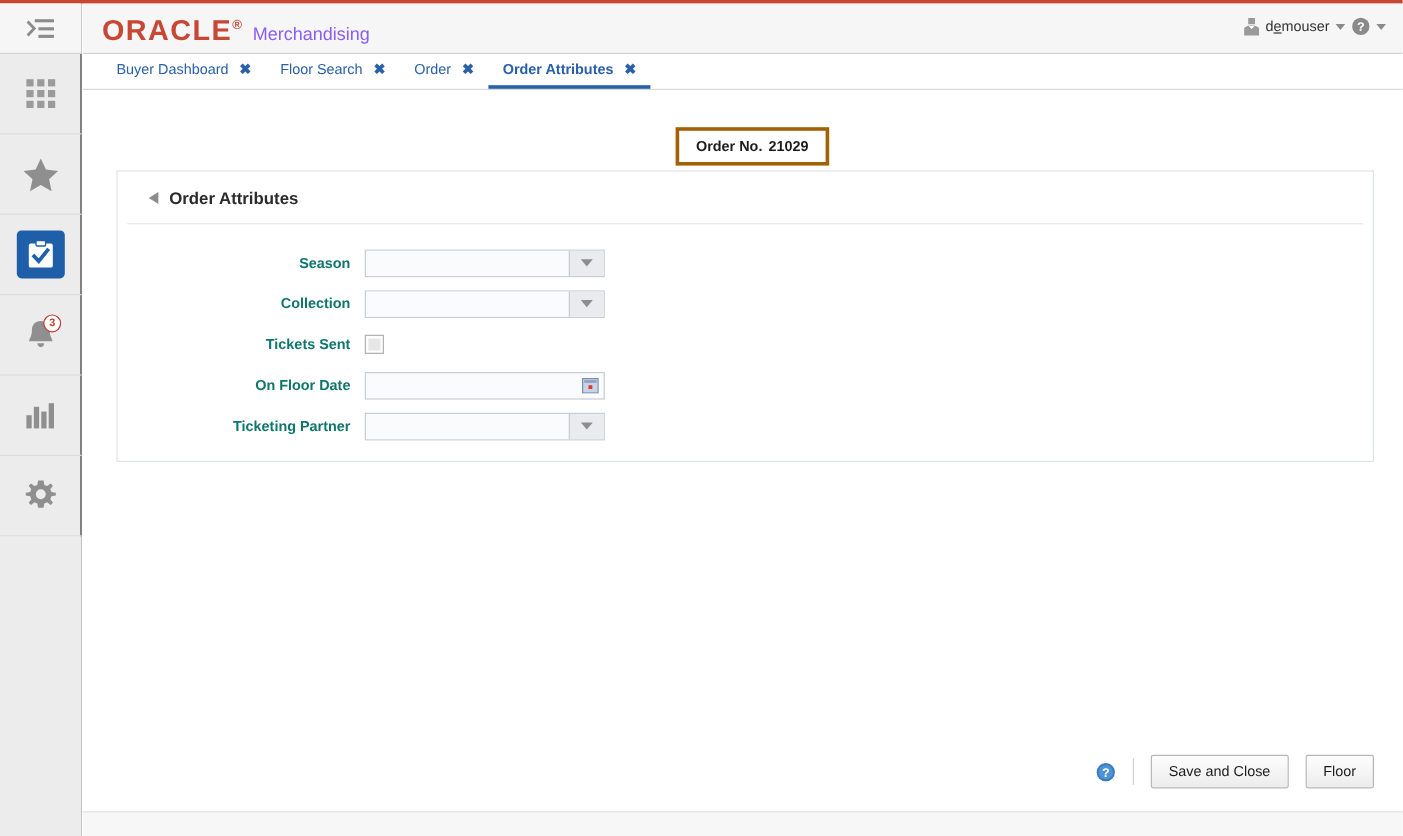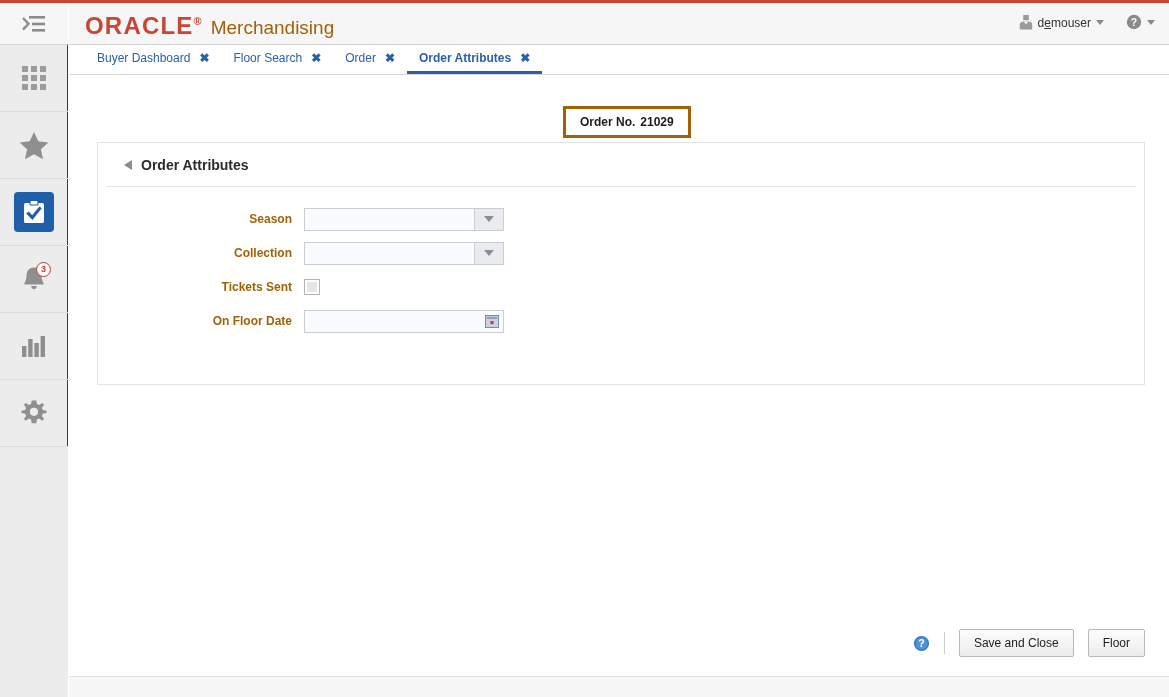--- a/index.html
+++ b/index.html
@@ -86,26 +86,26 @@
     color: #c74634;
     position: relative;
     text-align: right;
   }
   .oracle-logo .tm {
     font-size: 11px;
     vertical-align: super;
     letter-spacing: 0;
   }
   .app-name {
-    font-size: 19px;
-    color: #a16207;
+    font-size: 15px;
+    color: #8b5cf6;
   }
   .header-right {
     position: absolute; right: 14px; top: 11px;
-    display: flex; align-items: flex-end; gap: 22px;
+    display: flex; align-items: center; gap: 5px;
     font-size: 12px; color: #333;
   }
   .user-chip { display:flex; align-items:center; gap:5px; cursor:pointer; }
   .user-name { color:#333; }
   .user-name u { text-decoration: underline; }
   .caret-dn {
     width: 0; height: 0;
     border-left: 4px solid transparent;
     border-right: 4px solid transparent;
     border-top: 5px solid #8a8a8a;
@@ -194,21 +194,21 @@
     display: flex; align-items: center;
     height: 32px;
     margin-bottom: 2px;
   }
   .flabel {
     width: 206px;
     text-align: right;
     padding-right: 12px;
     font-size: 12px;
     font-weight: bold;
-    color: #a16207;
+    color: #0f766e;
   }
   .fcontrol { display: flex; align-items: center; }
 
   .combo {
     display: flex;
     width: 200px; height: 23px;
     border: 1px solid #c9ced6;
     background: #fafbfc;
   }
   .combo .field { flex: 1; background: #fafbfc; }
@@ -449,20 +449,31 @@
             <div class="dateinput">
               <svg class="cal-icon" viewBox="0 0 14 13">
                 <rect x="0.5" y="0.5" width="13" height="12" fill="#c9d4e8" stroke="#7b8ca8"></rect>
                 <rect x="1.8" y="1.8" width="10.4" height="2.2" fill="#8da0bf"></rect>
                 <rect x="5.4" y="6" width="3.2" height="3.2" fill="#e03a2f"></rect>
               </svg>
             </div>
           </div>
         </div>
 
+        <div class="frow">
+          <div class="flabel">Ticketing Partner</div>
+          <div class="fcontrol">
+            <div class="combo">
+              <div class="field"></div>
+              <div class="drop">
+                <span class="drop-arrow"></span>
+              </div>
+            </div>
+          </div>
+        </div>
 
       </div>
     </div>
 
     <div class="footer-actions">
       <svg class="help-round" width="17" height="17" viewBox="0 0 17 17">
         <circle cx="8.5" cy="8.5" r="7.6" fill="#3a7bbf"></circle>
         <circle cx="8.5" cy="8.5" r="6" fill="#4f93d6"></circle>
         <text x="8.5" y="12.3" font-family="Liberation Sans, sans-serif" font-size="10.5" font-weight="bold" fill="#ffffff" text-anchor="middle">?</text>
       </svg>

